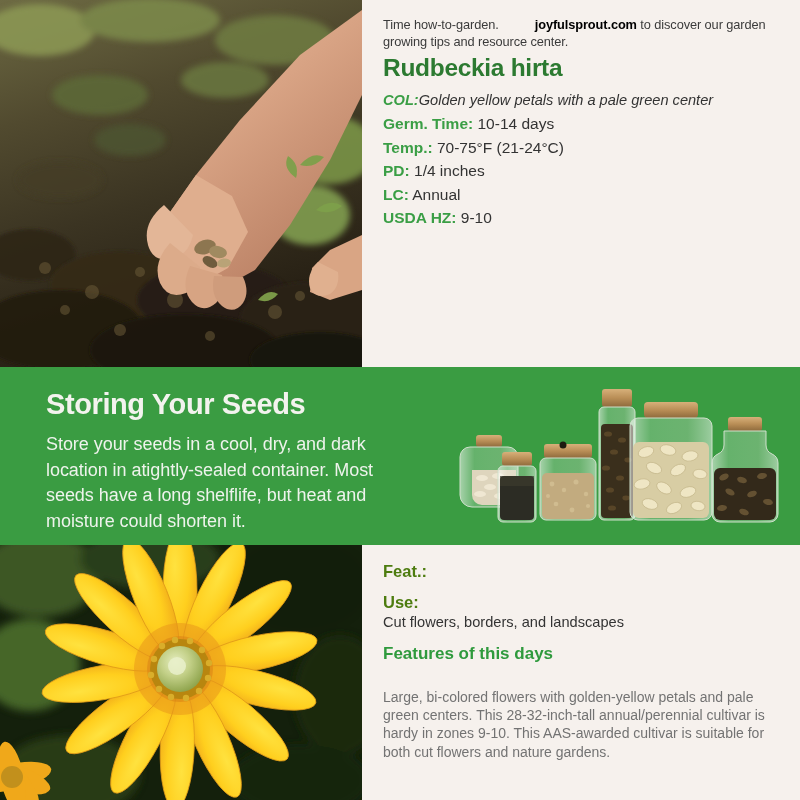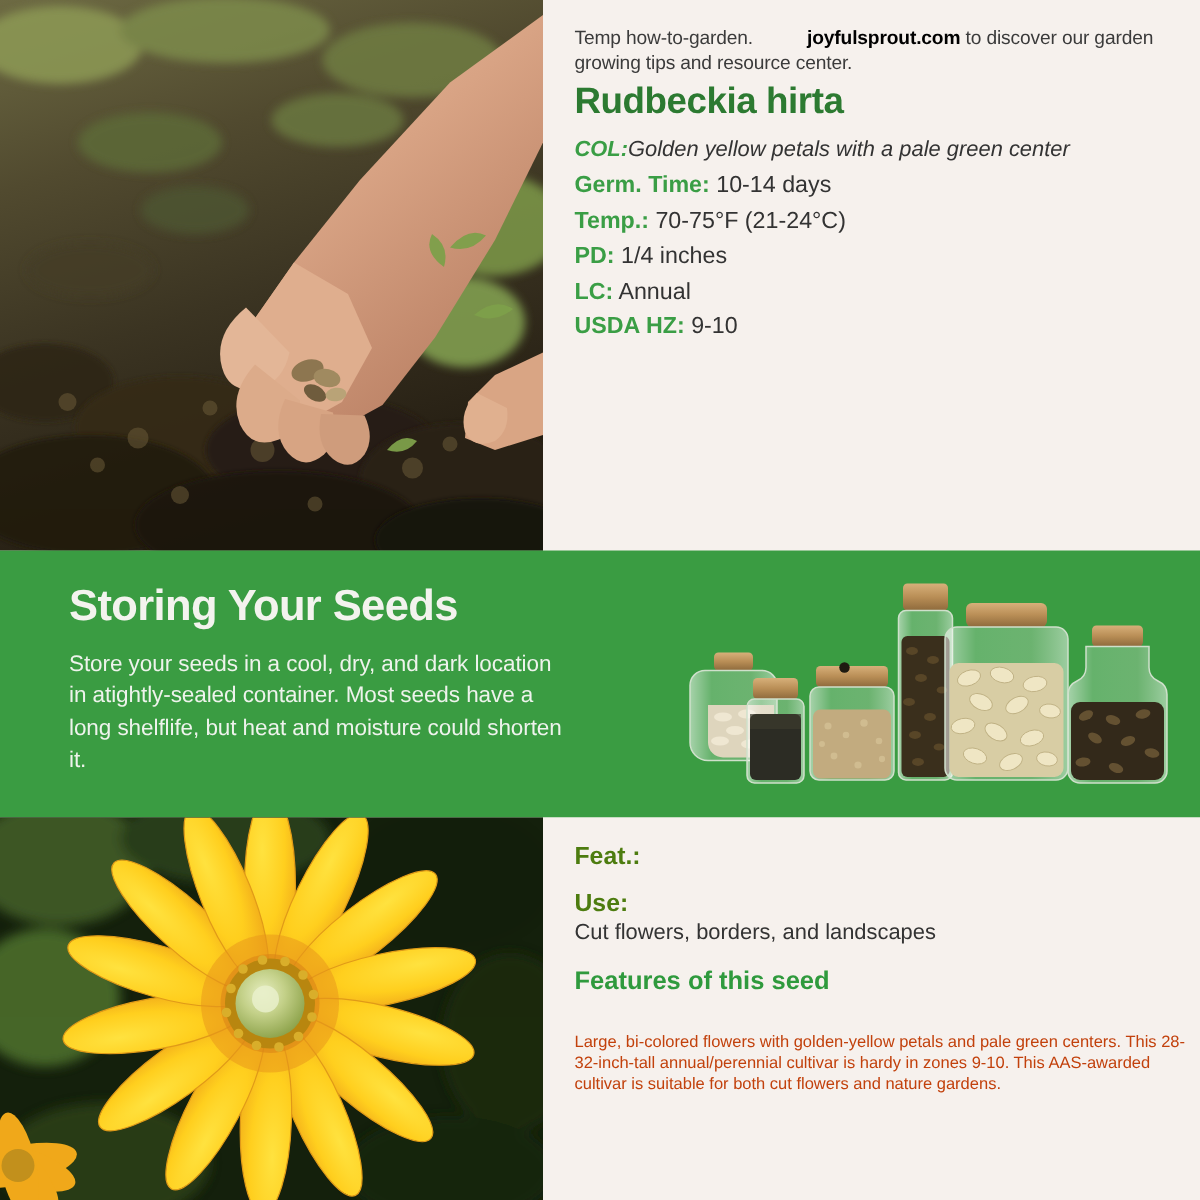--- a/index.html
+++ b/index.html
@@ -53,21 +53,21 @@
   .green-band {
     position:absolute; left:0; top:367px; width:800px; height:178px;
     background:#3a9c42; overflow:hidden;
   }
   .band-text { position:absolute; left:46px; top:23px; width:330px; }
   .band-title {
     font-size:29px; font-weight:700; color:#f3f3ee;
     letter-spacing:-.4px; line-height:1;
   }
   .band-body {
-    margin-top:13px; font-size:15px; line-height:1.42;
+    margin-top:13px; font-size:18px; line-height:1.42;
     color:#eef3ec; letter-spacing:-.05px;
   }
   .jars { position:absolute; left:452px; top:5px; width:348px; height:170px; }
 
   
   .bottom-row { position:absolute; left:0; top:545px; width:800px; height:255px; }
   .features-panel {
     position:absolute; left:362px; top:0; width:438px; height:255px;
     background:#f6f1ed; padding:17px 6px 0 21px;
   }
@@ -76,21 +76,21 @@
   }
   .feat-value {
     font-size:14.6px; color:#333; line-height:1.28; margin-top:2px;
   }
   .feat-block { margin-bottom:13px; }
   .feat-head {
     font-size:17px; font-weight:700; color:#2f9a3d;
     line-height:1.1; margin-bottom:1px;
   }
   .feat-para {
-    font-size:11px; color:#c2410c; line-height:1.31; width:410px;margin-top:24px;
+    font-size:14px; color:#737373; line-height:1.31; width:410px;margin-top:24px;
   }
 </style>
 </head>
 <body>
 
 <div id="page">
 
   <div class="top-row">
 
     <div class="photo-seedling">
@@ -175,21 +175,21 @@
         <g fill="#7ea04a" opacity="0.95">
           <path d="M300 165 q12 -14 24 -8 q-10 12 -24 8z"></path>
           <path d="M296 178 q-14 -10 -8 -22 q12 8 8 22z"></path>
           <path d="M316 210 q14 -12 26 -4 q-12 10 -26 4z"></path>
           <path d="M258 300 q10 -12 20 -6 q-8 10 -20 6z"></path>
         </g>
       </svg>
     </div>
 
     <div class="info-panel">
-      <div class="visit-line"><span>Temp how-to-garden.</span><span class="brand">joyfulsprout.com</span><span> to discover our garden growing tips and resource center.</span></div>
+      <div class="visit-line"><span>Time how-to-garden.</span><span class="brand">joyfulsprout.com</span><span> to discover our garden growing tips and resource center.</span></div>
 
       <div class="species">Rudbeckia hirta</div>
 
       <div class="spec-list">
         <div class="spec-row col"><span class="k">COL:</span><span class="v">Golden yellow petals with a pale green center</span></div>
         <div class="spec-row"><span class="k">Germ. Time:</span><span class="v"> 10-14 days</span></div>
         <div class="spec-row"><span class="k">Temp.:</span><span class="v"> 70-75°F (21-24°C)</span></div>
         <div class="spec-row"><span class="k">PD:</span><span class="v"> 1/4  inches</span></div>
         <div class="spec-row"><span class="k">LC:</span><span class="v"> Annual</span></div>
         <div class="spec-row"><span class="k">USDA HZ:</span><span class="v"> 9-10</span></div>
@@ -401,19 +401,19 @@
 
     <div class="features-panel">
       <div class="feat-block">
         <div class="feat-label">Feat.:</div>
       </div>
       <div class="feat-block">
         <div class="feat-label">Use:</div>
         <div class="feat-value">Cut flowers, borders, and landscapes</div>
       </div>
       <div>
-        <div class="feat-head">Features of this seed</div>
+        <div class="feat-head">Features of this days</div>
         <div class="feat-para">Large, bi-colored flowers with golden-yellow petals and pale green centers. This 28-32-inch-tall annual/perennial cultivar is hardy in zones 9-10. This AAS-awarded cultivar is suitable for both cut flowers and nature gardens.</div>
       </div>
     </div>
   </div>
 
 </div>
 
 </body></html>

